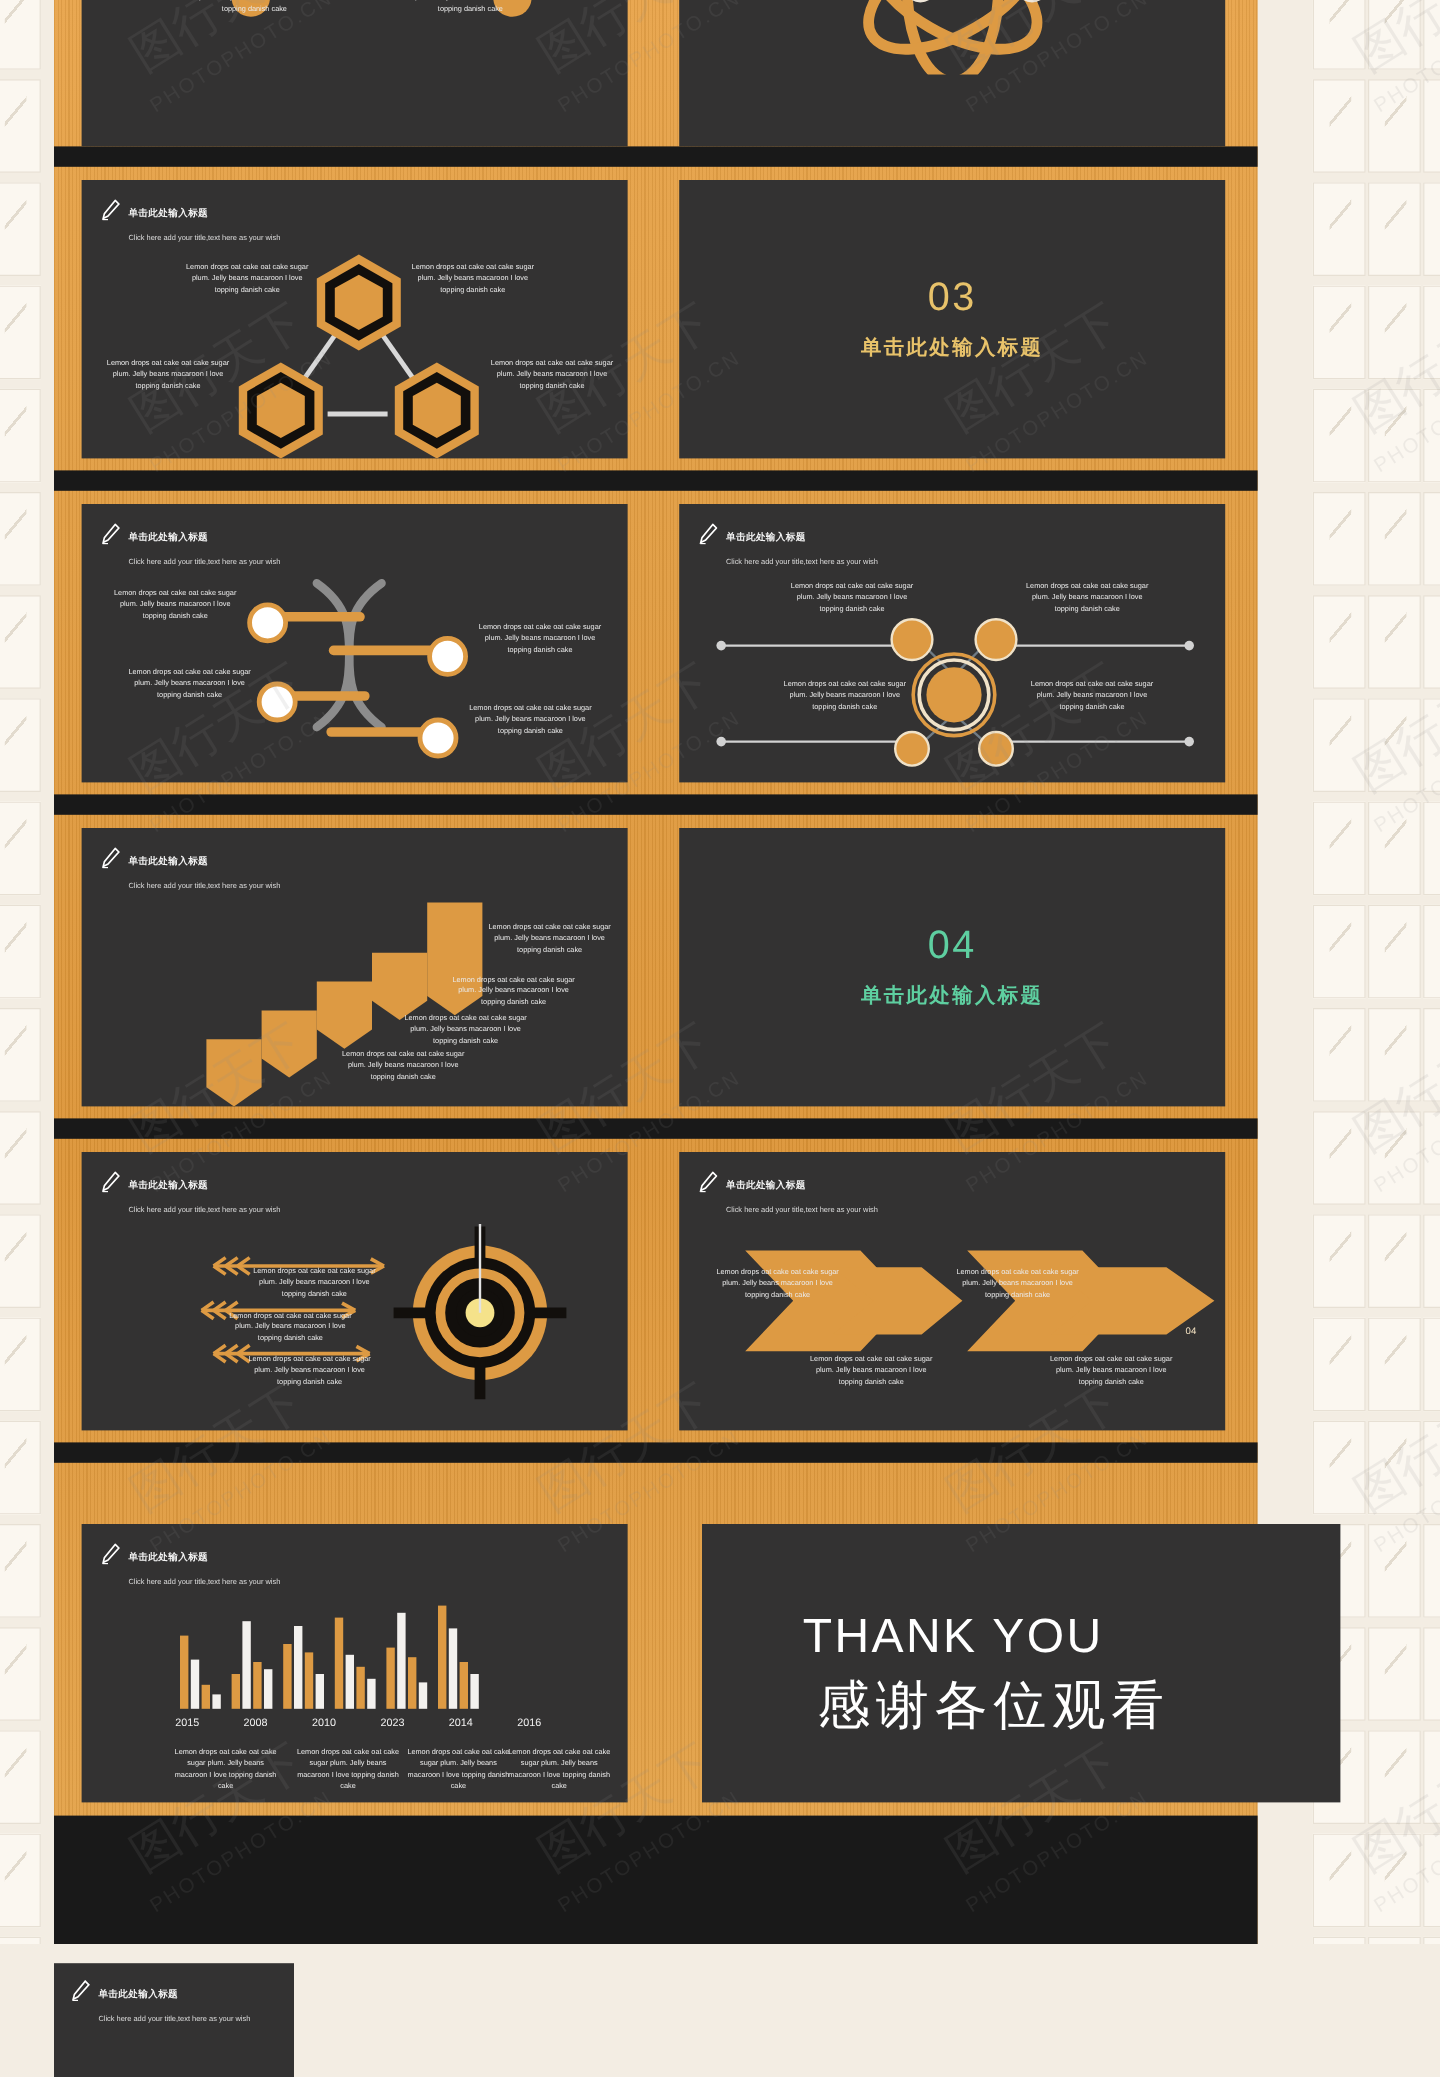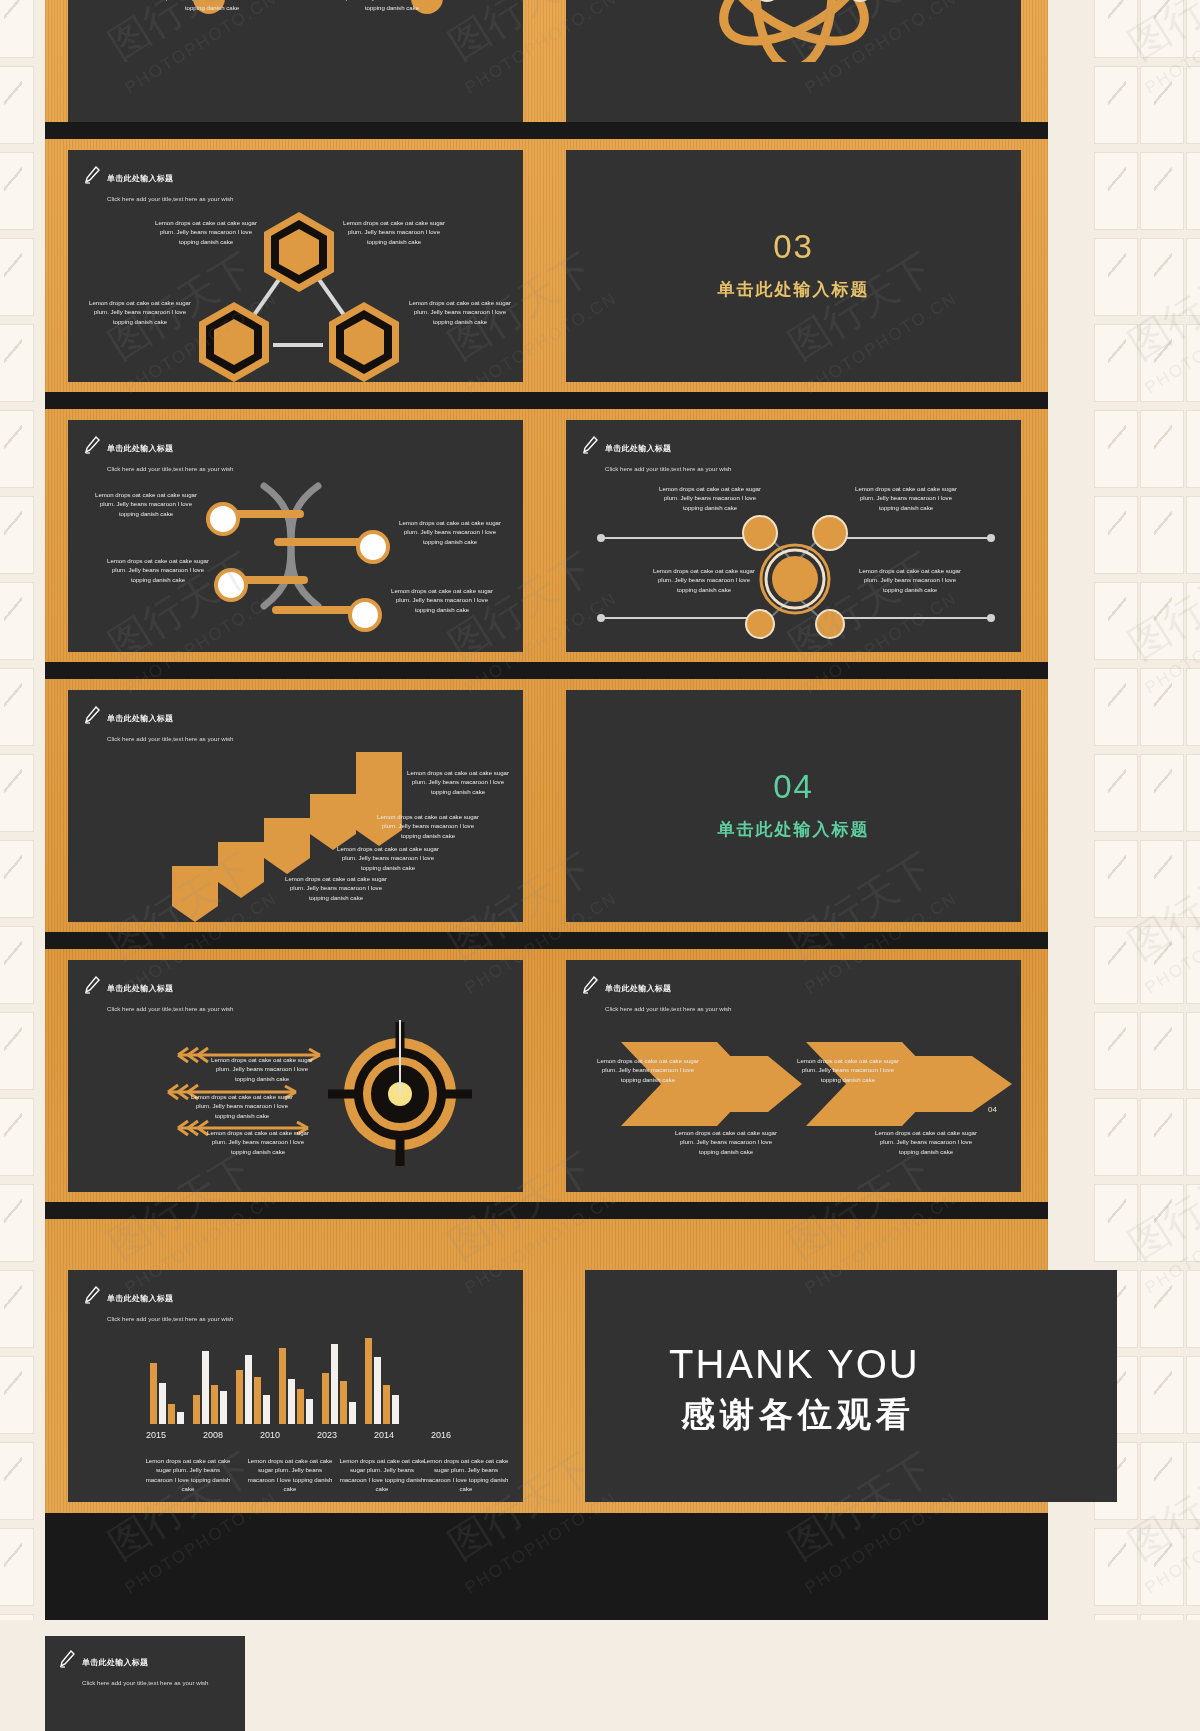--- a/index.html
+++ b/index.html
@@ -49,21 +49,21 @@
     position:absolute;text-align:center;font-size:6.1px;line-height:1.55;
     color:#eaeaea;width:104px;
   }
 
   
   .sec-num{position:absolute;text-align:center;font-size:33px;font-weight:300;letter-spacing:2px;}
   .sec-cn{position:absolute;text-align:center;font-size:17px;font-weight:700;letter-spacing:2px;}
 
   
   .ty-en{position:absolute;font-size:40px;font-weight:300;letter-spacing:2px;color:#fff;white-space:nowrap;}
-  .ty-cn{position:absolute;font-size:34px;font-weight:700;letter-spacing:5px;color:#fff;white-space:nowrap;}
+  .ty-cn{position:absolute;font-size:44px;font-weight:400;letter-spacing:5px;color:#fff;white-space:nowrap;}
 
   
   .bars{position:absolute;display:flex;align-items:flex-end;}
   .bgroup{display:flex;align-items:flex-end;gap:2px;margin-right:9px;}
   .bar{width:7px;}
   .bar.o{background:#dd9a43;}
   .bar.w{background:#f3f1ee;}
   .years{position:absolute;display:flex;font-size:9px;color:#f0f0f0;}
   .years span{width:57px;text-align:left;}
 

